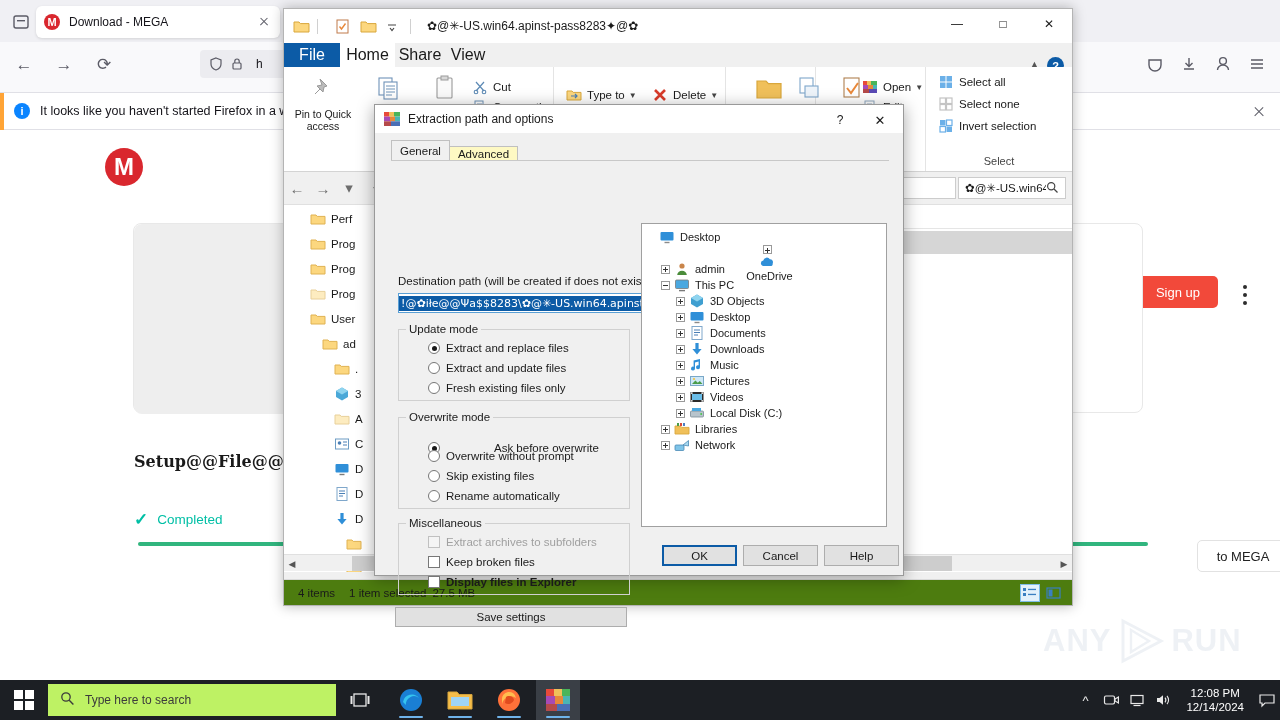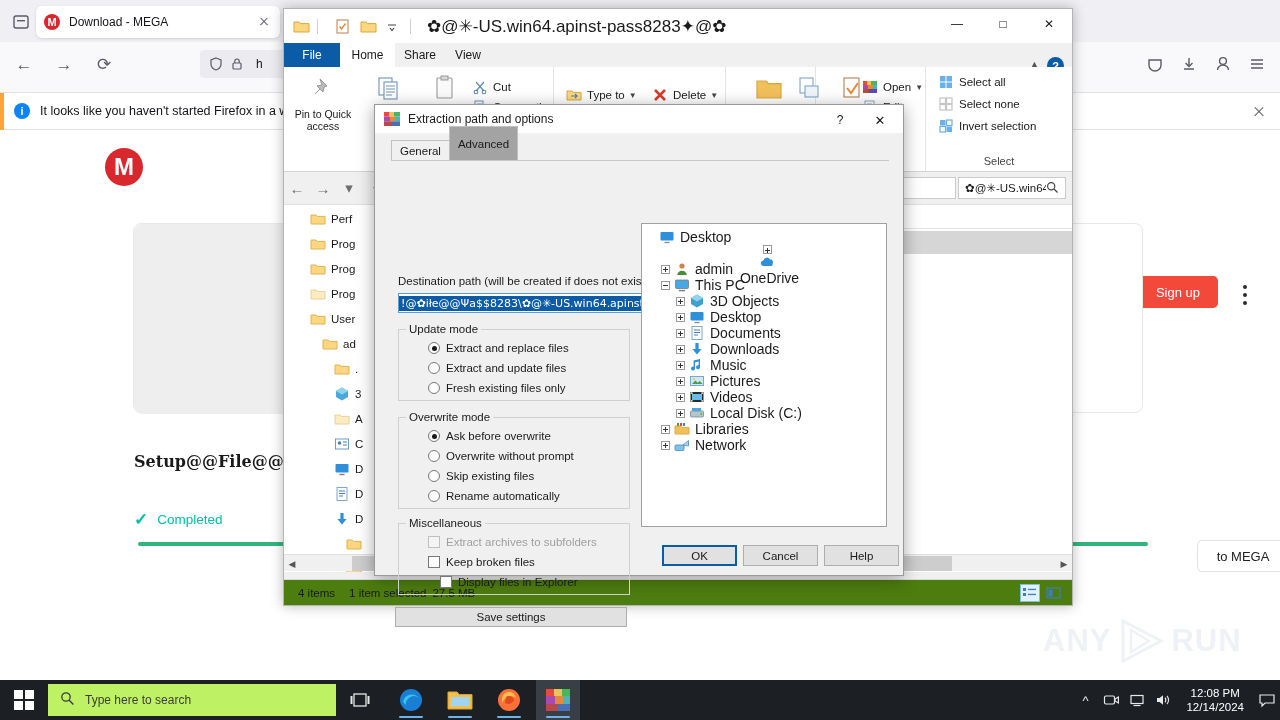--- a/index.html
+++ b/index.html
@@ -92,28 +92,28 @@
     font-family:"Liberation Sans", sans-serif; }
   .wm-play { width:52px; height:48px; margin:0 4px; position:relative; }
 
   
   .explorer { position:absolute; left:283px; top:8px; width:790px; height:598px;
     background:#f0f0f0; border:1px solid #b4b4b4; box-shadow:0 0 12px rgba(0,0,0,.28); }
   .exp-title { position:absolute; left:0; top:0; width:788px; height:34px; background:#fff;
     display:flex; align-items:center; }
   .qat-ico { width:17px; height:15px; margin-left:9px; flex:0 0 auto; }
   .qat-sep { width:1px; height:15px; background:#d0d0d0; margin:0 7px; flex:0 0 auto; }
-  .exp-title-text { font-size:17px; color:#1a1a1a; margin-left:9px; white-space:nowrap; }
+  .exp-title-text { font-size:12px; color:#1a1a1a; margin-left:9px; white-space:nowrap; }
   .exp-winbtns { position:absolute; right:0; top:0; display:flex; }
   .wb { width:46px; height:30px; display:flex; align-items:center; justify-content:center;
     font-size:12px; color:#1a1a1a; }
 
   .exp-ribbon-tabs { position:absolute; left:0; top:34px; width:788px; height:24px; background:#f0f0f0; }
   .rtab { position:absolute; top:0; height:24px; display:flex; align-items:center;
-    justify-content:center; font-size:12px; }
+    justify-content:center; font-size:16px; }
   .rtab.file { left:0; width:56px; background:#0c5ba6; color:#fff; }
   .rtab.home { left:56px; width:55px; background:#fff; color:#1a1a1a; }
   .rtab.share { left:111px; width:50px; color:#1a1a1a; }
   .rtab.view { left:161px; width:46px; color:#1a1a1a; }
   .ribbon-help { position:absolute; right:8px; top:48px; width:17px; height:17px; border-radius:50%;
     background:#0c5ba6; color:#fff; font-size:11px; font-weight:bold;
     display:flex; align-items:center; justify-content:center; }
   .ribbon-caret { position:absolute; right:33px; top:50px; font-size:9px; color:#555; }
 
   .exp-ribbon { position:absolute; left:0; top:58px; width:788px; height:105px;
@@ -177,23 +177,23 @@
   .dlg-title { position:absolute; left:0; top:0; width:528px; height:28px; background:#fff;
     display:flex; align-items:center; }
   .rar-ico { width:16px; height:14px; margin-left:9px; flex:0 0 auto; }
   .dlg-title-text { font-size:12px; color:#1a1a1a; margin-left:8px; }
   .dlg-help { position:absolute; right:52px; top:6px; width:22px; height:18px;
     display:flex; align-items:center; justify-content:center; font-size:12px; color:#1a1a1a; }
   .dlg-close { position:absolute; right:12px; top:6px; width:22px; height:18px;
     display:flex; align-items:center; justify-content:center; font-size:13px; color:#1a1a1a; }
 
   .dlg-tabs { position:absolute; left:16px; top:36px; height:20px; display:flex; align-items:flex-end; }
-  .dtab { height:35px; padding:0 8px; font-size:11.5px; color:#1a1a1a;
+  .dtab { height:15px; padding:0 8px; font-size:11.5px; color:#1a1a1a;
     display:flex; align-items:center; border:1px solid #c0c0c0; border-bottom:none;
-    background:#a3a3a3; margin-right:-1px; }
+    background:#fef9c3; margin-right:-1px; }
   .dtab.active { background:#f0f0f0; height:21px; border-bottom:1px solid #f0f0f0; }
   .dlg-tabline { position:absolute; left:16px; top:55px; width:498px; height:1px; background:#c8c8c8; }
 
   .lbl-dest { position:absolute; left:23px; top:170px; font-size:11.5px; color:#1a1a1a; }
   .dest-input { position:absolute; left:23px; top:188px; width:360px; height:20px;
     border:1px solid #5a9fd4; background:#fff; display:flex; align-items:center; }
   .dest-sel { background:#0c5ba6; color:#fff; font-size:11px; padding:1px 2px;
     white-space:nowrap; overflow:hidden; width:100%;
     font-family:"DejaVu Sans", sans-serif; }
   .dest-drop { position:absolute; left:383px; top:188px; width:19px; height:20px;
@@ -212,21 +212,21 @@
   .radio { width:12px; height:12px; border-radius:50%; border:1px solid #777; background:#fff;
     margin-right:6px; position:relative; flex:0 0 auto; }
   .radio.on:after { content:''; position:absolute; left:2.5px; top:2.5px; width:5px; height:5px;
     border-radius:50%; background:#1a1a1a; }
   .cbox { width:12px; height:12px; border:1px solid #777; background:#fff; margin-right:6px; flex:0 0 auto; }
   .dim { color:#a0a0a0; }
   .dim .cbox { border-color:#c0c0c0; background:#f4f4f4; }
 
   .tree-pane { position:absolute; left:640px; top:222px; width:246px; height:304px;
     background:#fff; border:1px solid #a0a0a0; overflow:hidden; }
-  .tree-row { display:flex; align-items:center; height:16px; font-size:14px; color:#1a1a1a;
+  .tree-row { display:flex; align-items:center; height:16px; font-size:11px; color:#1a1a1a;
     white-space:nowrap; }
   .tree-exp { width:9px; height:9px; border:1px solid #9a9a9a; background:#fff; margin-right:4px;
     position:relative; flex:0 0 auto; }
   .tree-exp:before { content:''; position:absolute; left:1px; top:3.5px; width:5px; height:1px; background:#333; }
   .tree-exp.plus:after { content:''; position:absolute; left:3px; top:1.5px; width:1px; height:5px; background:#333; }
   .tree-spacer { width:13px; flex:0 0 auto; }
   .tree-ico { width:16px; height:16px; margin-right:5px; flex:0 0 auto; }
 
   
   .taskbar { position:absolute; left:0; bottom:0; width:1280px; height:40px; background:#1c1f24; }
@@ -784,21 +784,21 @@
         <span>Extract and update files</span>
       </div>
       <div class="radio-row" style="left:9px; top:52px;">
         <span class="radio"></span>
         <span>Fresh existing files only</span>
       </div>
     </div>
 
     <div class="grp" style="left:23px; top:312px; width:232px; height:92px;">
       <span class="grp-title">Overwrite mode</span>
-      <div class="radio-row" style="left:9px; top:12px;">
+      <div class="radio-row" style="left:9px; top:24px;gap:48px;">
         <span class="radio on"></span>
         <span>Ask before overwrite</span>
       </div>
       <div class="radio-row" style="left:9px; top:32px;">
         <span class="radio"></span>
         <span>Overwrite without prompt</span>
       </div>
       <div class="radio-row" style="left:9px; top:52px;">
         <span class="radio"></span>
         <span>Skip existing files</span>
@@ -812,21 +812,21 @@
     <div class="grp" style="left:23px; top:418px; width:232px; height:72px;">
       <span class="grp-title">Miscellaneous</span>
       <div class="check-row dim" style="left:9px; top:12px;">
         <span class="cbox"></span>
         <span>Extract archives to subfolders</span>
       </div>
       <div class="check-row" style="left:9px; top:32px;">
         <span class="cbox"></span>
         <span>Keep broken files</span>
       </div>
-      <div class="check-row" style="left:21px; top:52px;">
+      <div class="check-row" style="left:9px; top:52px;font-weight:bold;">
         <span class="cbox"></span>
         <span>Display files in Explorer</span>
       </div>
     </div>
 
     <div class="btn" style="position:absolute; left:20px; top:502px; width:232px; height:20px;">Save settings</div>
 
     <div class="tree-pane" style="left:266px; top:118px; width:246px; height:304px;" id="treepane">
         <div class="tree-row" style="padding-left: 4px; margin-top: 5px; height: 16px;">
           <span class="tree-spacer"></span>

